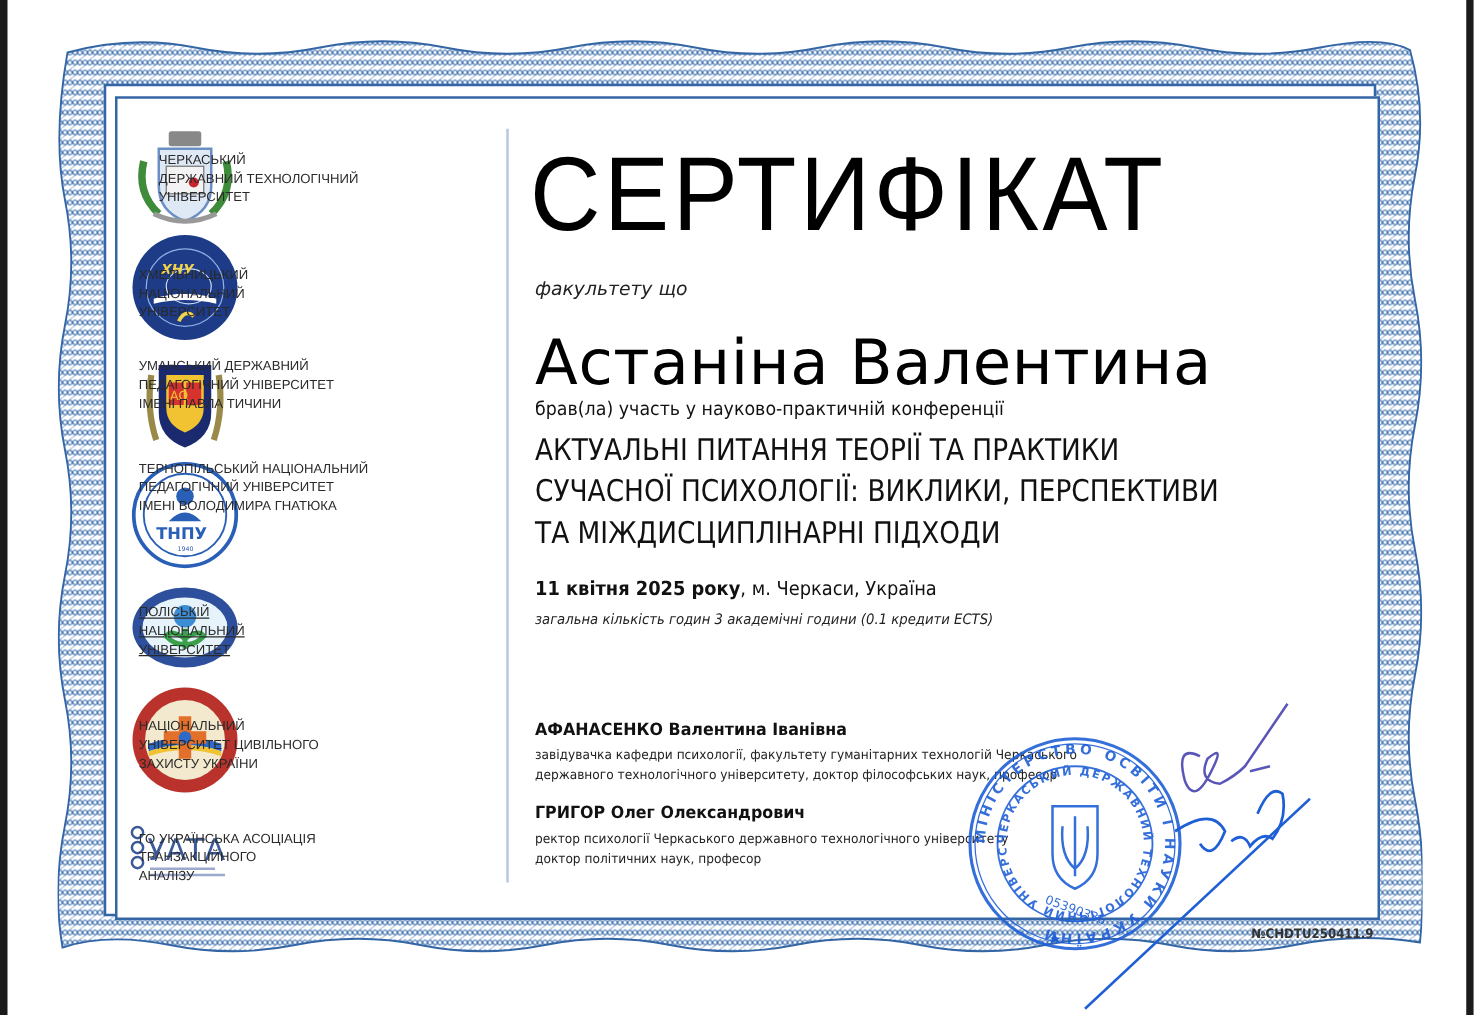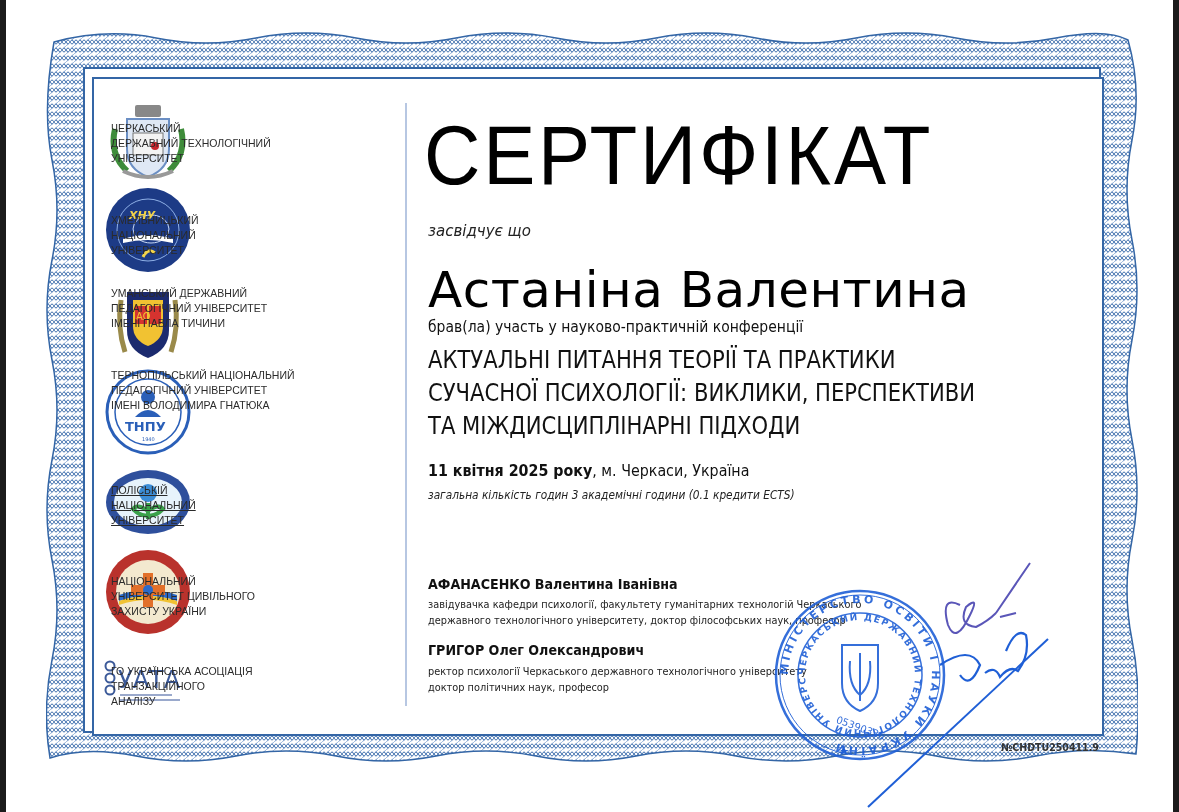--- a/index.html
+++ b/index.html
@@ -116,21 +116,21 @@
         <path d="M10 30 Q4 55 22 72" stroke="#3e8c3a" stroke-width="6" fill="none"></path>
         <path d="M76 30 Q82 55 64 72" stroke="#3e8c3a" stroke-width="6" fill="none"></path>
         <rect x="30" y="6" width="26" height="12" rx="2" fill="#888"></rect>
         <path d="M22 20 H64 V50 Q64 70 43 78 Q22 70 22 50 Z" fill="#dfe8f5" stroke="#6b8fc4" stroke-width="2"></path>
         <rect x="28" y="34" width="30" height="22" fill="#f3f3f3" stroke="#777"></rect>
         <circle cx="50" cy="47" r="4" fill="#c8262c"></circle>
         <path d="M18 72 Q43 84 68 72" stroke="#999" stroke-width="4" fill="none"></path>
       </svg>
     </div>
   </div>
-  <div class="logo-label" style="top:121px;">ЧЕРКАСЬКИЙ
+  <div class="logo-label" style="top:121px;padding-left:16px;">ЧЕРКАСЬКИЙ
 ДЕРЖАВНИЙ ТЕХНОЛОГІЧНИЙ
 УНІВЕРСИТЕТ</div>
 
   <div class="logo-row" style="top:186px;font-style:italic;">
     <div class="logo">
       <svg width="86" height="86" viewBox="0 0 86 86">
         <circle cx="43" cy="43" r="42" fill="#1d3b86"></circle>
         <circle cx="43" cy="43" r="31" fill="none" stroke="#8fb0e6" stroke-width="1"></circle>
         <ellipse cx="46" cy="42" rx="18" ry="14" fill="none" stroke="#c8d8f4" stroke-width="1"></ellipse>
         <path d="M18 52 Q43 44 68 52 L68 56 Q43 50 18 56 Z" fill="#ffffff"></path>
@@ -217,21 +217,21 @@
         <rect x="16" y="47" width="60" height="2" fill="#9aa9cc"></rect>
       </svg>
     </div>
   </div>
   <div class="logo-label" style="top:664px;">ГО УКРАЇНСЬКА АСОЦІАЦІЯ
 ТРАНЗАКЦІЙНОГО
 АНАЛІЗУ</div>
 </div>
 
 <div class="title">СЕРТИФІКАТ</div>
-<div class="certifies">засвідчує що</div>
+<div class="certifies">факультету що</div>
 <div class="recipient">Астаніна Валентина</div>
 <div class="participation">брав(ла) участь у науково-практичній конференції</div>
 <div class="conf-title">АКТУАЛЬНІ ПИТАННЯ ТЕОРІЇ ТА ПРАКТИКИ
 СУЧАСНОЇ ПСИХОЛОГІЇ: ВИКЛИКИ, ПЕРСПЕКТИВИ
 ТА МІЖДИСЦИПЛІНАРНІ ПІДХОДИ</div>
 <div class="event-line"><b>11 квітня 2025 року</b><span>, м. Черкаси, Україна</span></div>
 <div class="hours">загальна кількість годин 3 академічні години (0.1 кредити ECTS)</div>
 
 <div class="signer-name" style="top:576px;">АФАНАСЕНКО Валентина Іванівна</div>
 <div class="signer-role" style="top:596px;">завідувачка кафедри психології, факультету гуманітарних технологій Черкаського

